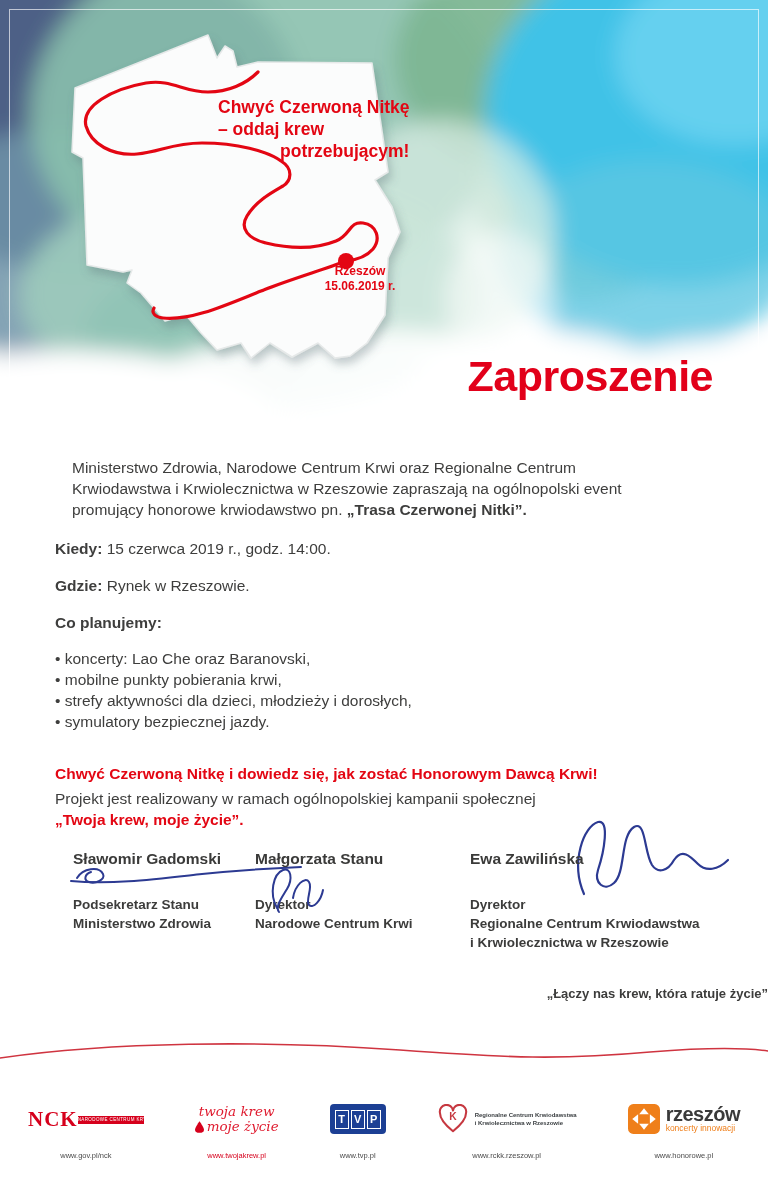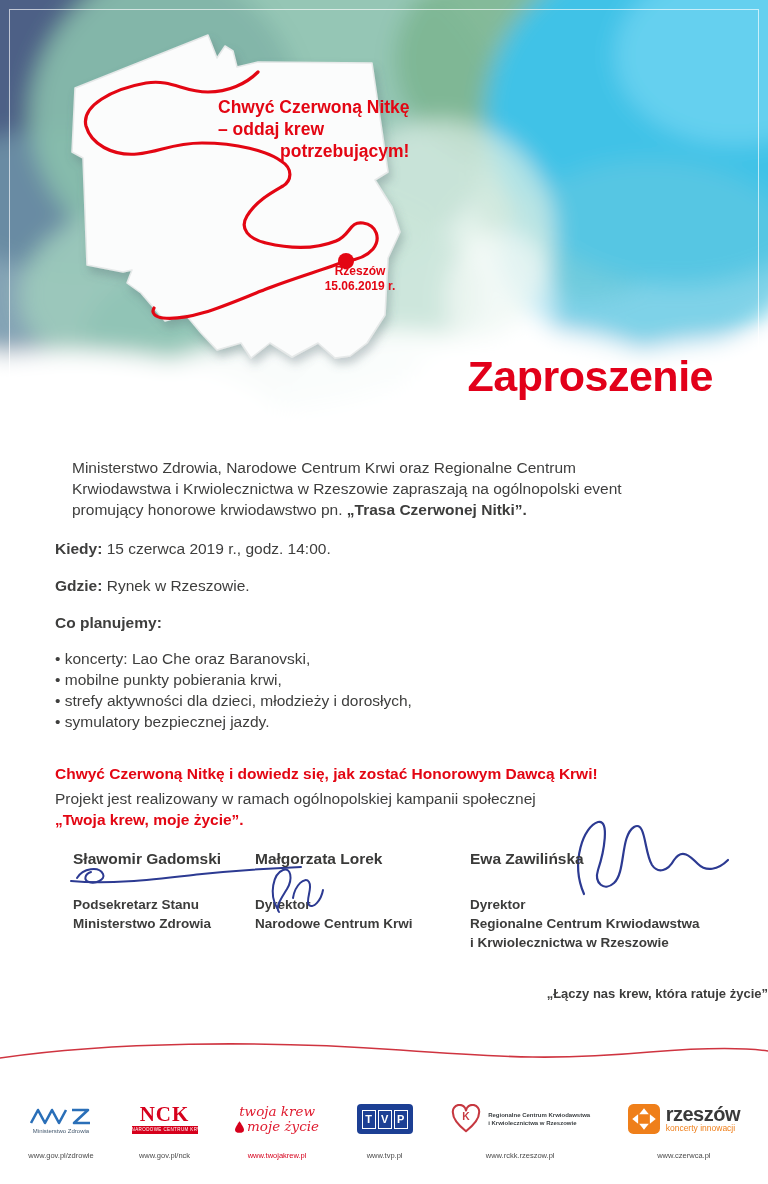--- a/index.html
+++ b/index.html
@@ -236,21 +236,21 @@
         <path d="M10,18 C16,8 32,6 36,14 C39,20 28,24 22,22 C16,20 18,14 24,12" fill="none" stroke="#2c3a92" stroke-width="2" stroke-linecap="round"></path>
         <path d="M4,21 C45,25 90,19 135,14 C175,10 210,8 234,7" fill="none" stroke="#2c3a92" stroke-width="2" stroke-linecap="round"></path>
       </svg>
       <div class="roles">
         <div>Podsekretarz Stanu</div>
         <div>Ministerstwo Zdrowia</div>
       </div>
     </div>
 
     <div class="sig-col sig2">
-      <div class="name">Małgorzata Lorek</div>
+      <div class="name">Małgorzata Stanu</div>
       <svg class="sig-scribble" style="left:6px; top:12px;" width="96" height="54" viewBox="0 0 96 54">
         <path d="M16,46 C8,32 12,12 22,8 C30,5 32,17 26,27 C20,37 14,45 18,50" fill="none" stroke="#2c3a92" stroke-width="2" stroke-linecap="round"></path>
         <path d="M32,36 C34,23 44,14 48,20 C52,26 44,39 48,43 C52,47 60,39 62,28" fill="none" stroke="#2c3a92" stroke-width="2" stroke-linecap="round"></path>
       </svg>
       <div class="roles">
         <div>Dyrektor</div>
         <div>Narodowe Centrum Krwi</div>
       </div>
     </div>
 
@@ -271,33 +271,23 @@
   </div>
 
   <div class="quote">„Łączy nas krew, która ratuje życie”</div>
 
   <svg class="divider-svg" width="768" height="44" viewBox="0 0 768 44">
     <path d="M0,26 C110,10 260,8 400,18 C510,26 560,28 650,20 C700,16 740,15 768,19" fill="none" stroke="#cf3440" stroke-width="1.6" stroke-linecap="round"></path>
   </svg>
 
   <div class="footer">
 
-    <div class="logo-item">
-      <div class="logo-zone" style="flex-direction:column">
-        <svg width="66" height="22" viewBox="0 0 66 22">
-          <polyline points="3,18 10,5 17,18 24,5 31,18 38,5" fill="none" stroke="#2a6fb8" stroke-width="2.6" stroke-linejoin="round"></polyline>
-          <path d="M44,5 H60 L46,18 H62" fill="none" stroke="#2a6fb8" stroke-width="2.6" stroke-linejoin="round"></path>
-        </svg>
-        <div class="mz-caption">Ministerstwo Zdrowia</div>
-      </div>
-      <div class="logo-url">www.gov.pl/zdrowie</div>
-    </div>
-
-    <div class="logo-item">
-      <div class="logo-zone" style="flex-direction:column">
+
+    <div class="logo-item">
+      <div class="logo-zone" style="flex-direction:row">
         <div class="nck-wordmark">NCK</div>
         <div class="nck-bar">NARODOWE CENTRUM KRWI</div>
       </div>
       <div class="logo-url">www.gov.pl/nck</div>
     </div>
 
     <div class="logo-item">
       <div class="logo-zone">
         <div class="script-logo">
           <div>twoja krew</div>
@@ -348,18 +338,18 @@
             <path d="M15,24 l4.5,-5.5 h-9 Z" fill="#ffffff"></path>
             <path d="M4,14 l5.5,-4.5 v9 Z" fill="#ffffff"></path>
             <path d="M26,14 l-5.5,-4.5 v9 Z" fill="#ffffff"></path>
           </svg>
           <div>
             <div class="rzeszow-name">rzeszów</div>
             <div class="rzeszow-sub">koncerty innowacji</div>
           </div>
         </div>
       </div>
-      <div class="logo-url">www.czerwca.pl</div>
+      <div class="logo-url">www.honorowe.pl</div>
     </div>
 
   </div>
 
 </div>
 
 </body></html>

